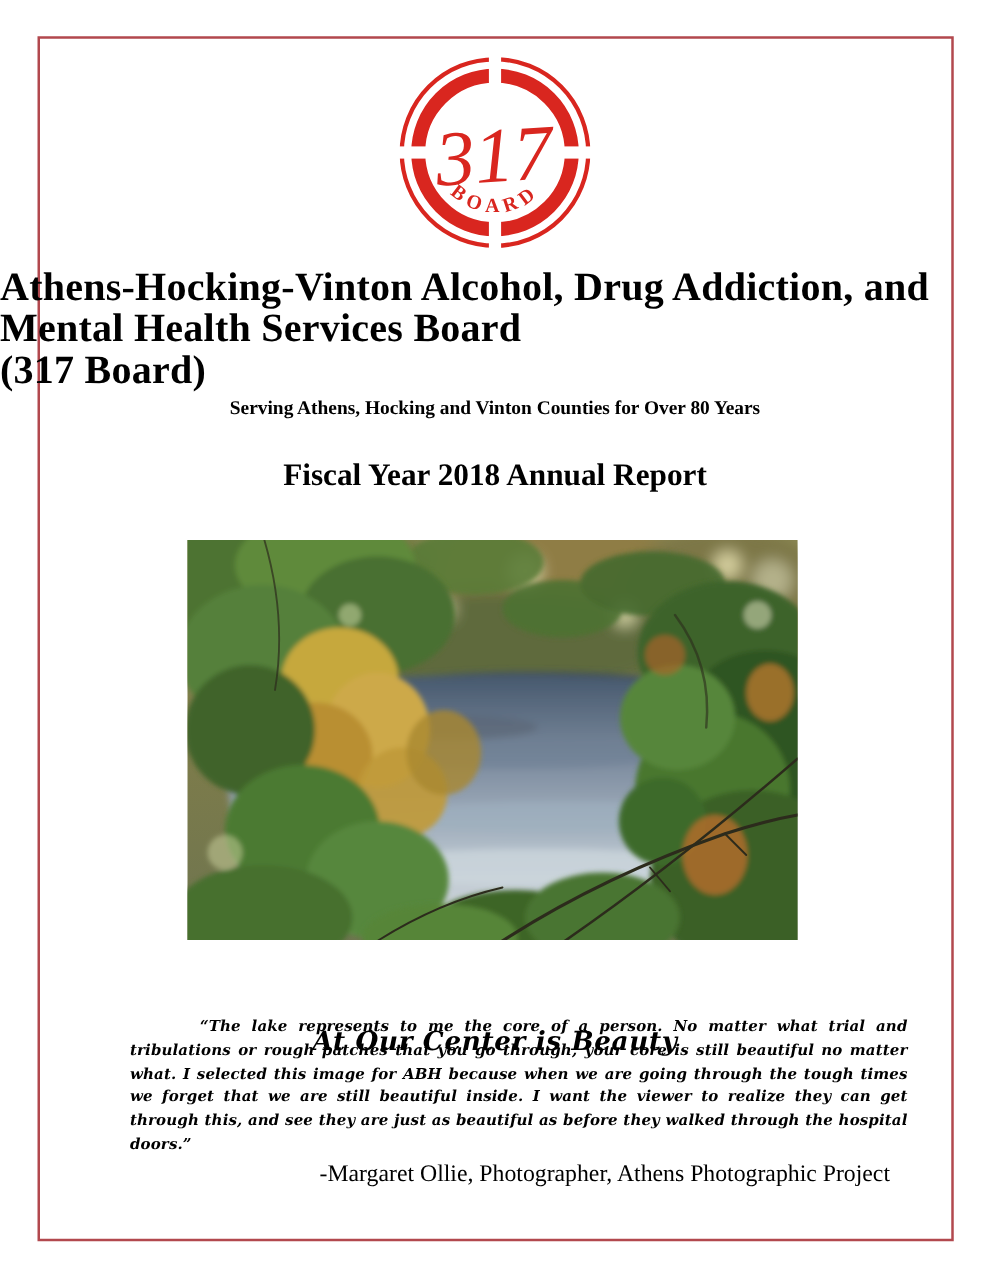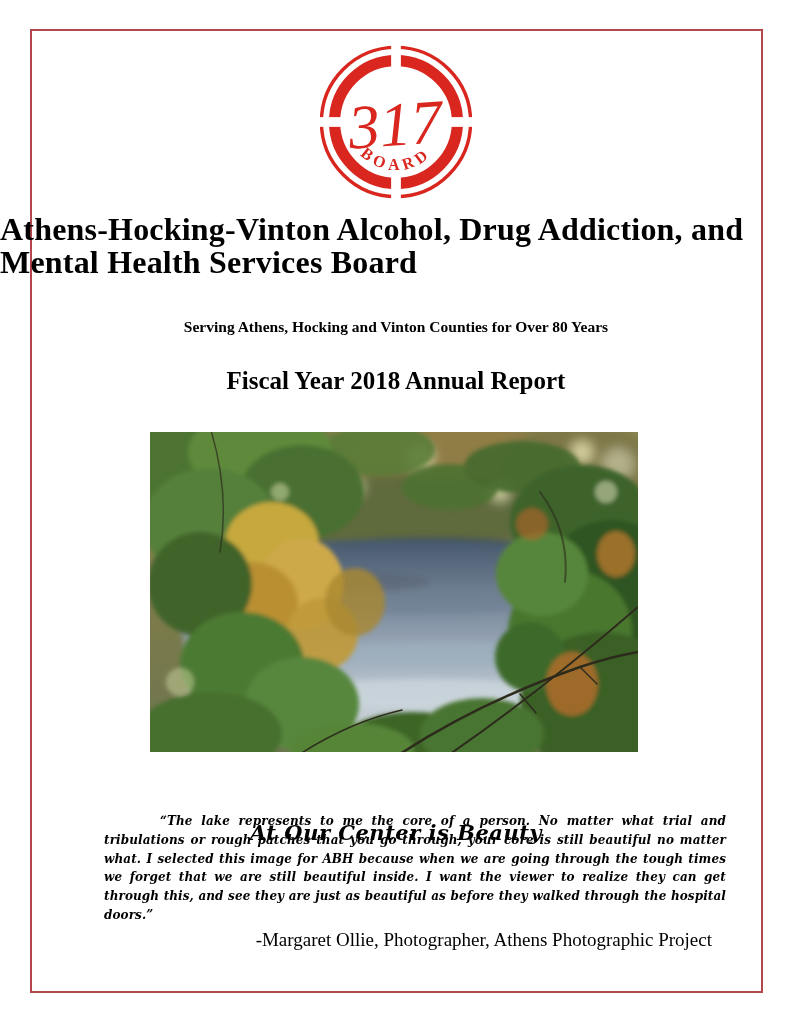--- a/index.html
+++ b/index.html
@@ -85,20 +85,21 @@
       <path id="boardArc" d="M 36,104 A 51,51 0 0 0 124,104" fill="none"></path>
       <text font-size="16.5" font-weight="bold" letter-spacing="4.5" font-family="'Liberation Serif',serif" fill="#d9261f">
         <textPath href="#boardArc" startOffset="50%" text-anchor="middle">BOARD</textPath>
       </text>
     </svg>
   </div>
 
   <div class="title-block">
     <div>Athens-Hocking-Vinton Alcohol, Drug Addiction, and</div>
     <div>Mental Health Services Board</div>
+    <div>(317 Board)</div>
   </div>
 
   <div class="subtitle">Serving Athens, Hocking and Vinton Counties for Over 80 Years</div>
 
   <div class="report-title">Fiscal Year 2018 Annual Report</div>
 
   <div class="photo">
     <svg viewBox="0 0 488 320" preserveAspectRatio="none">
       <defs>
         <linearGradient id="bgG" x1="0" y1="0" x2="0" y2="1">

